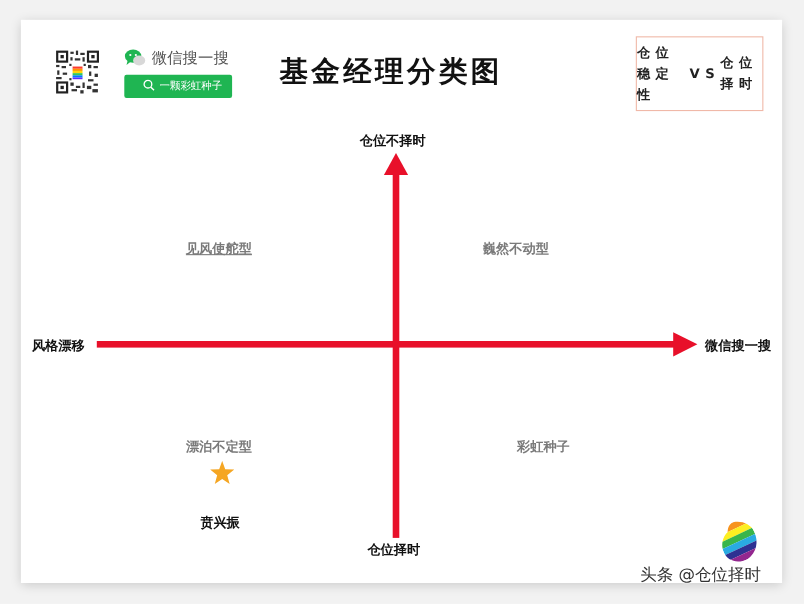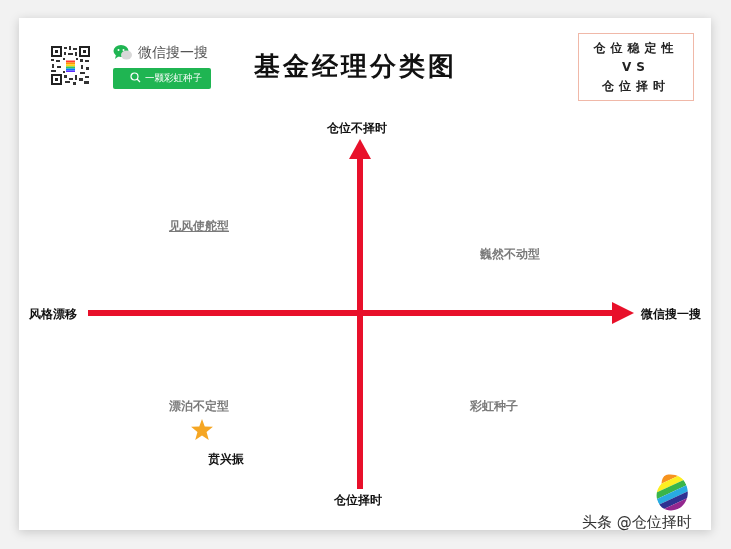--- a/index.html
+++ b/index.html
@@ -32,21 +32,21 @@
   }
   .main-title {
     position:absolute; left:254px; top:50px;
     font-size:26px; font-weight:bold; letter-spacing:3px; color:#111;
     line-height:32px;
     text-align:right;
   }
   .vs-box {
     position:absolute; left:578px; top:33px; width:116px; height:68px;
     border:1px solid #f0b8a8; box-sizing:border-box;
-    display:flex; flex-direction:column; align-items:center; justify-content:center;
+    display:flex; flex-direction:row; align-items:center; justify-content:center;
     font-size:12px; font-weight:bold; color:#222; letter-spacing:5px; line-height:19px;
   }
   .axis-label {
     position:absolute; font-size:12px; font-weight:bold; color:#111;
     white-space:nowrap;
   }
   .quad-label {
     position:absolute; font-size:12px; font-weight:bold; color:#7a7a7a;
     white-space:nowrap;
   }
@@ -154,28 +154,28 @@
   <rect x="357" y="157" width="6" height="332" fill="#e8102a"></rect>
   <polygon points="349,159 360,139 371,159" fill="#e8102a"></polygon>
 </svg>
 
 <div class="axis-label" style="left:327px; top:120px;">仓位不择时</div>
 <div class="axis-label" style="left:334px; top:492px;">仓位择时</div>
 <div class="axis-label" style="left:29px; top:306px;">风格漂移</div>
 <div class="axis-label" style="left:641px; top:306px;">微信搜一搜</div>
 
 <div class="quad-label" style="left:169px; top:218px;text-decoration:underline;">见风使舵型</div>
-<div class="quad-label" style="left:480px; top:218px;margin-top:28px;">巍然不动型</div>
+<div class="quad-label" style="left:439px; top:218px;">巍然不动型</div>
 <div class="quad-label" style="left:169px; top:398px;">漂泊不定型</div>
 <div class="quad-label" style="left:470px; top:398px;">彩虹种子</div>
 
 <svg class="star" style="left:191px; top:419px;" width="22" height="21" viewBox="0 0 24 23">
   <polygon points="12,0 15,8.2 24,8.6 17,14.2 19.4,23 12,18 4.6,23 7,14.2 0,8.6 9,8.2" fill="#f5a623"></polygon>
 </svg>
-<div class="person-label" style="left:182px; top:451px;margin-left:26px;">贲兴振</div>
+<div class="person-label" style="left:182px; top:467px;">贲兴振</div>
 
 <svg class="logo" width="40" height="40" viewBox="0 0 40 40">
   <defs>
     <clipPath id="seedclip">
       <path d="M22 2 C30 4 36 10 36 18 C36 28 30 36 20 38 C10 38 3 32 3 24 C3 16 8 10 14 8 C16 4 19 2 22 2 Z"></path>
     </clipPath>
   </defs>
   <g clip-path="url(#seedclip)" transform="rotate(-25 20 20)">
     <rect x="-10" y="-5" width="60" height="7" fill="#e5322d"></rect>
     <rect x="-10" y="2" width="60" height="6" fill="#f7931e"></rect>

